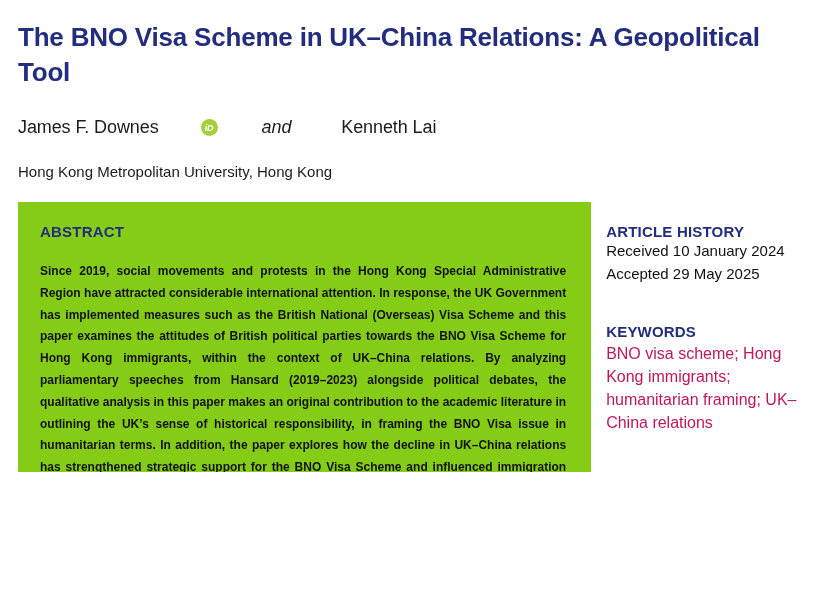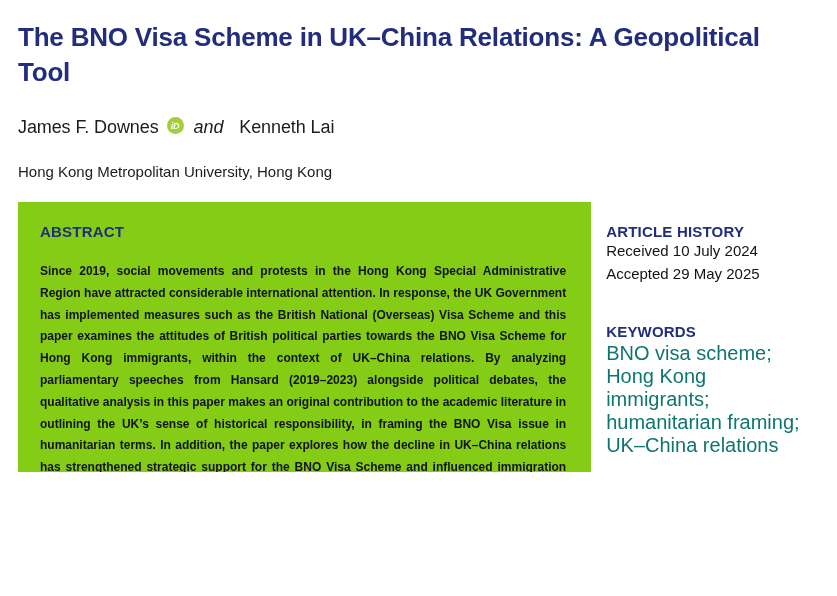--- a/index.html
+++ b/index.html
@@ -21,24 +21,26 @@
     margin: 0;
     max-width: 800px;
     font-size: 26px;
     line-height: 35px;
     font-weight: 700;
     letter-spacing: -0.2px;
     color: #222d7d;
   }
   .authors-row {
     display: flex;
+    align-items: center;
     margin-top: 27px;
     font-size: 18px;
     color: #1c1c1e;
     letter-spacing: -0.1px;
+    gap: 34px;
   }
   .author-name { font-weight: 400; }
   .orcid-badge {
     display: inline-flex;
     align-items: center;
     justify-content: center;
     width: 17px;
     height: 17px;
     border-radius: 50%;
     background: #a6ce39;
@@ -89,23 +91,23 @@
   }
   .side-line {
     margin: 0;
     font-size: 15px;
     line-height: 22.5px;
     color: #131313;
   }
   .keywords-block { margin-top: 38px; }
   .keywords-text {
     margin: 2px 0 0 0;
-    font-size: 20px;
+    font-size: 16px;
     line-height: 23px;
-    color: #0f766e;
+    color: #be185d;
     max-width: 198px;
   }
 </style>
 </head>
 <body>
 
 <div class="page">
 
   <h1 class="title">The BNO Visa Scheme in UK–China Relations: A Geopolitical Tool</h1>
 
@@ -121,21 +123,21 @@
   <div class="columns">
 
     <div class="abstract-box">
       <p class="section-heading">ABSTRACT</p>
       <p class="abstract-text">Since 2019, social movements and protests in the Hong Kong Special Administrative Region have attracted considerable international attention. In response, the UK Government has implemented measures such as the British National (Overseas) Visa Scheme and this paper examines the attitudes of British political parties towards the BNO Visa Scheme for Hong Kong immigrants, within the context of UK–China relations. By analyzing parliamentary speeches from Hansard (2019–2023) alongside political debates, the qualitative analysis in this paper makes an original contribution to the academic literature in outlining the UK’s sense of historical responsibility, in framing the BNO Visa issue in humanitarian terms. In addition, the paper explores how the decline in UK–China relations has strengthened strategic support for the BNO Visa Scheme and influenced immigration policy, as well as the UK government’s approach to decolonisation in international relations.</p>
     </div>
 
     <div class="side-col">
       <div>
         <p class="section-heading">ARTICLE HISTORY</p>
-        <p class="side-line">Received 10 July 2024</p>
+        <p class="side-line">Received 10 January 2024</p>
         <p class="side-line">Accepted 29 May 2025</p>
       </div>
 
       <div class="keywords-block">
         <p class="section-heading">KEYWORDS</p>
         <p class="keywords-text">BNO visa scheme; Hong Kong immigrants; humanitarian framing; UK–China relations</p>
       </div>
     </div>
 
   </div>

